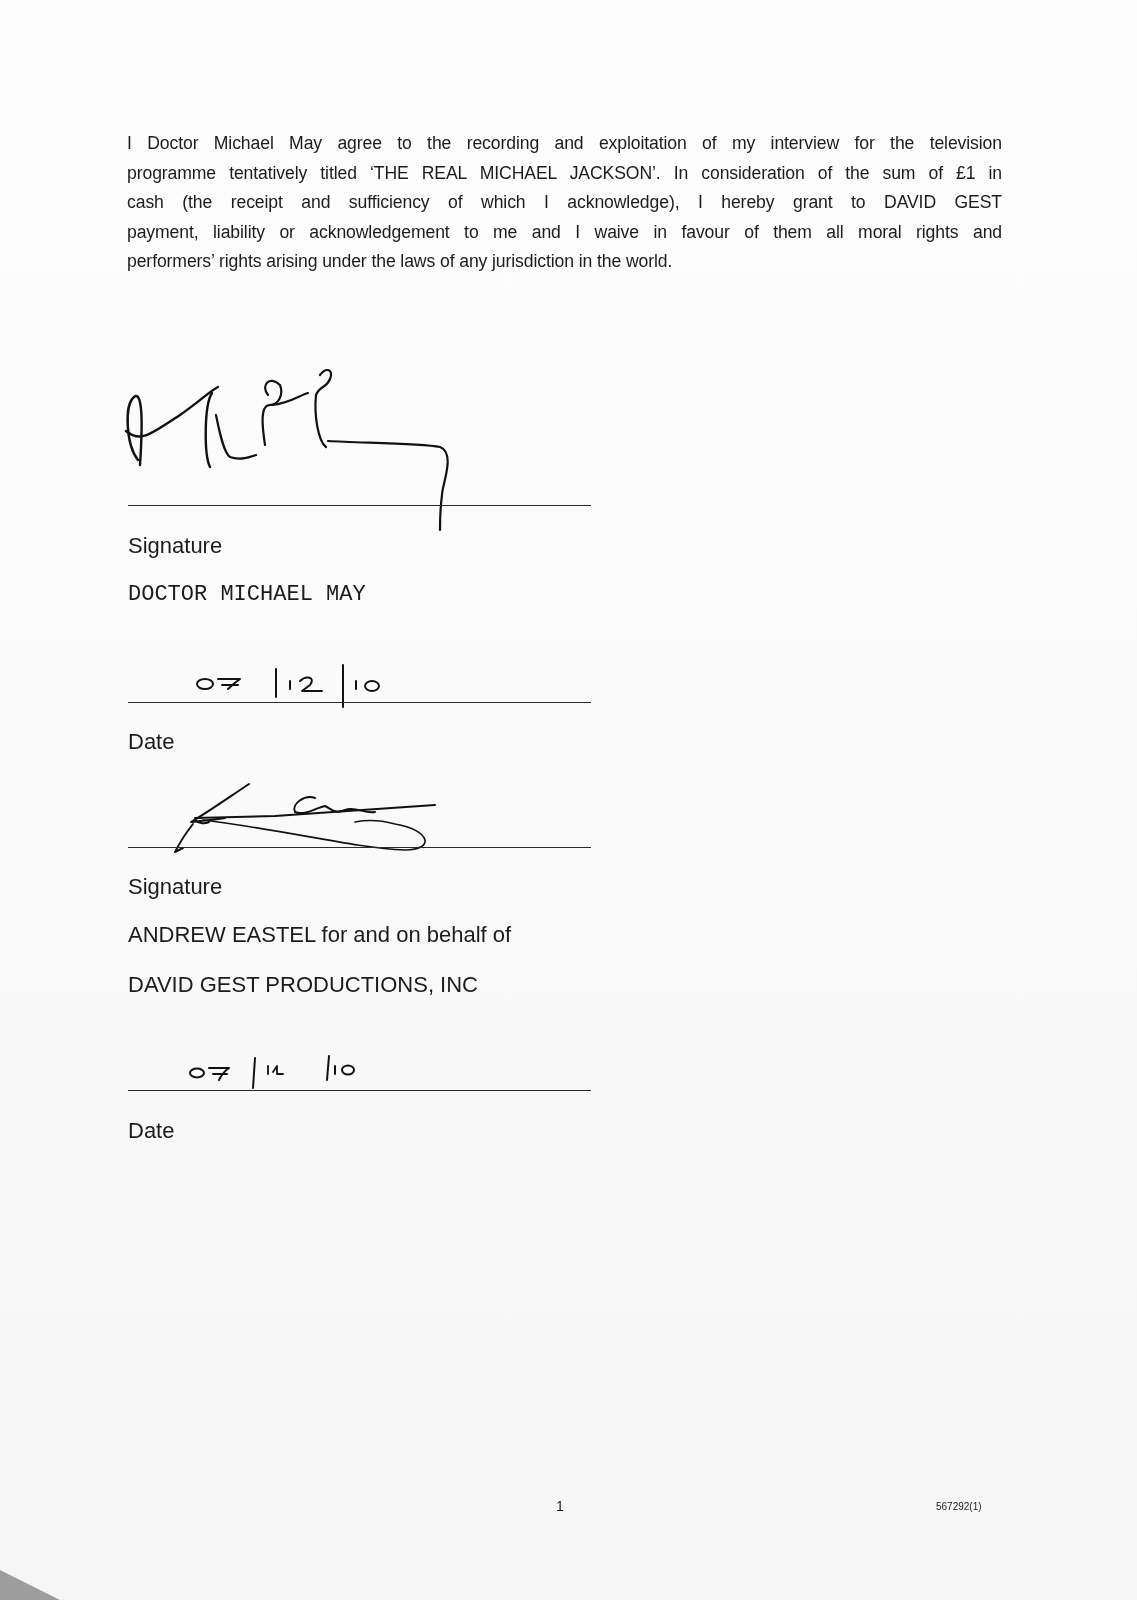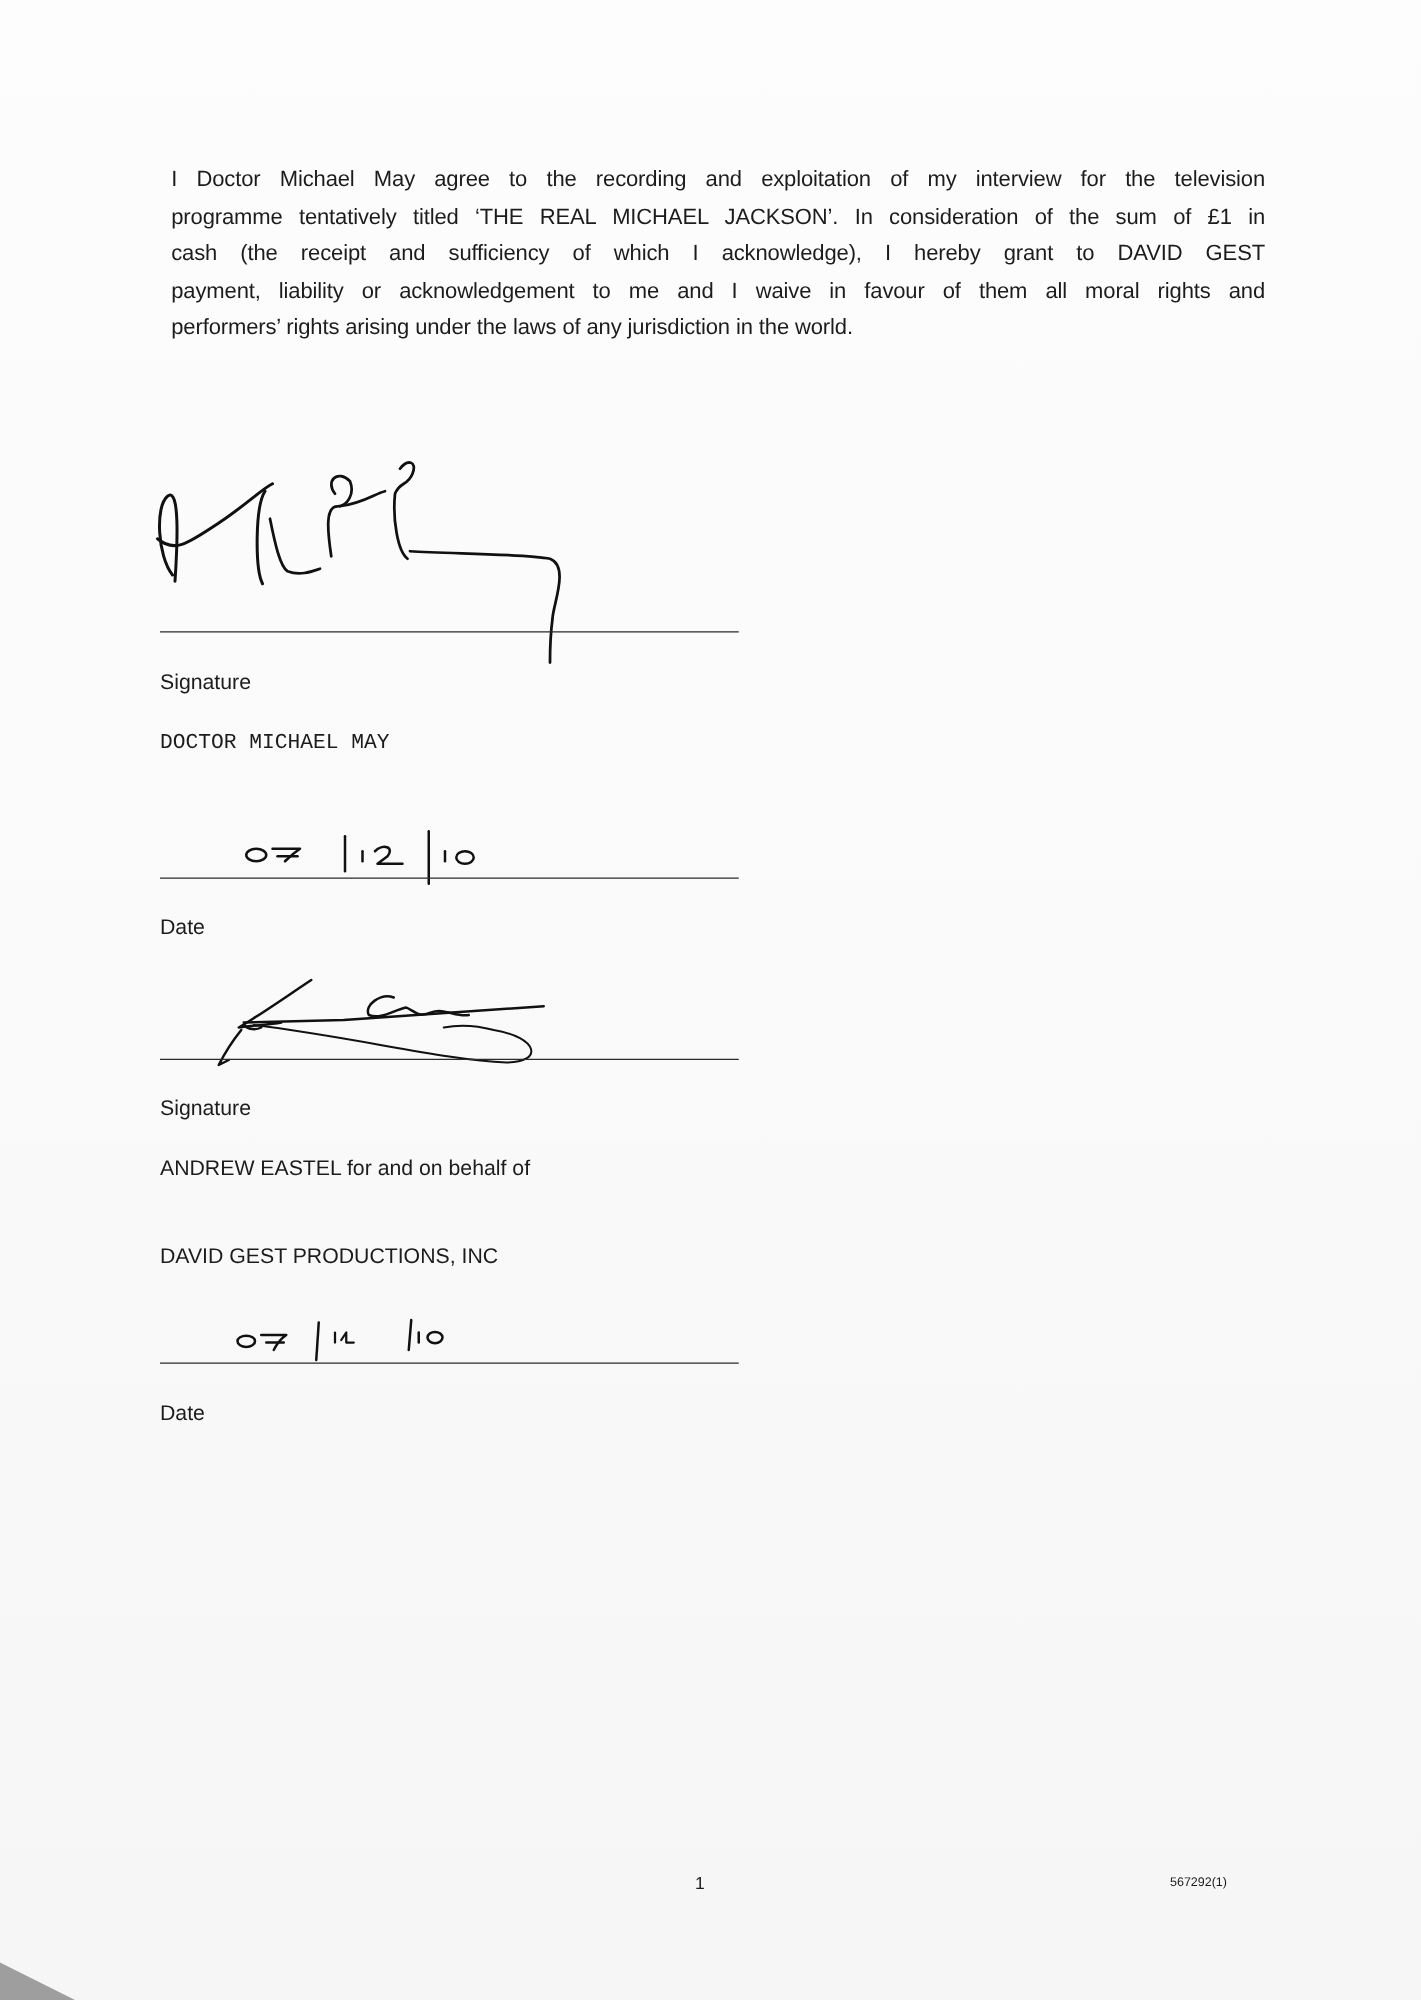--- a/index.html
+++ b/index.html
@@ -16,26 +16,25 @@
     .corner-bl {
       position: absolute; left: 0; bottom: 0; width: 0; height: 0;
       border-bottom: 30px solid #9e9e9e;
       border-right: 60px solid transparent;
     }
     .body-text {
       position: absolute; left: 127px; top: 129px; width: 875px;
       font-size: 17.6px; line-height: 29.6px;
       text-align: justify; text-align-last: left;
       letter-spacing: -0.1px;
-      margin-left: 10px;
     }
     .body-text .line { display: block; text-align: justify; text-align-last: justify; white-space: nowrap; }
     .body-text .line.last { text-align-last: left; }
     .label {
-      position: absolute; left: 128px; font-size: 17px; line-height: 22px;
+      position: absolute; left: 128px; font-size: 22px; line-height: 22px;
     }
     .rule {
       position: absolute; left: 128px; width: 463px; height: 0;
       border-top: 1.3px solid #2a2a2a;
     }
     .handwritten {
       position: absolute; overflow: visible;
     }
     .footer-num {
       position: absolute; left: 556px; top: 1498px; font-size: 14px;
@@ -92,21 +91,21 @@
     <path stroke-width="2" d="M84 4 C60 20 40 34 26 42 C40 40 50 40 60 38"></path>
     <path stroke-width="2" d="M30 38 L110 36 L270 25"></path>
     <path stroke-width="2" d="M28 44 C20 54 14 64 10 72 L18 68"></path>
     <path stroke-width="2" d="M30 40 C34 44 40 44 44 42"></path>
     <path stroke-width="1.6" d="M38 40 C120 50 190 68 240 70 C270 70 266 50 230 44 C215 40 200 40 190 42"></path>
     <path stroke-width="2" d="M150 18 C140 14 126 24 130 32 C140 36 150 28 160 26 C168 30 170 34 180 30 C190 26 200 34 210 32"></path>
   </svg>
   <div class="rule" style="top:847px;"></div>
   <div class="label" style="top:876px;">Signature</div>
   <div class="label" style="top:924px;">ANDREW EASTEL for and on behalf of</div>
-  <div class="label" style="top:974px;margin-top:20px;">DAVID GEST PRODUCTIONS, INC</div>
+  <div class="label" style="top:974px;">DAVID GEST PRODUCTIONS, INC</div>
 
   <svg class="handwritten" style="left:185px; top:1050px;" width="200" height="45" viewBox="0 0 200 45">
     <ellipse cx="12" cy="23" rx="7" ry="4.5" fill="none" stroke="#111" stroke-width="2"></ellipse>
     <path stroke-width="2" d="M24 18 L44 18 C38 22 36 26 34 30"></path>
     <path stroke-width="2" d="M28 24 L42 24"></path>
     <path stroke-width="2" d="M70 8 L68 38"></path>
     <path stroke-width="1.8" d="M83 16 L83 24"></path>
     <path stroke-width="1.8" d="M88 22 L92 16 L92 24 L98 24"></path>
     <path stroke-width="2" d="M144 6 L142 30"></path>
     <path stroke-width="2" d="M150 16 L150 24"></path>

